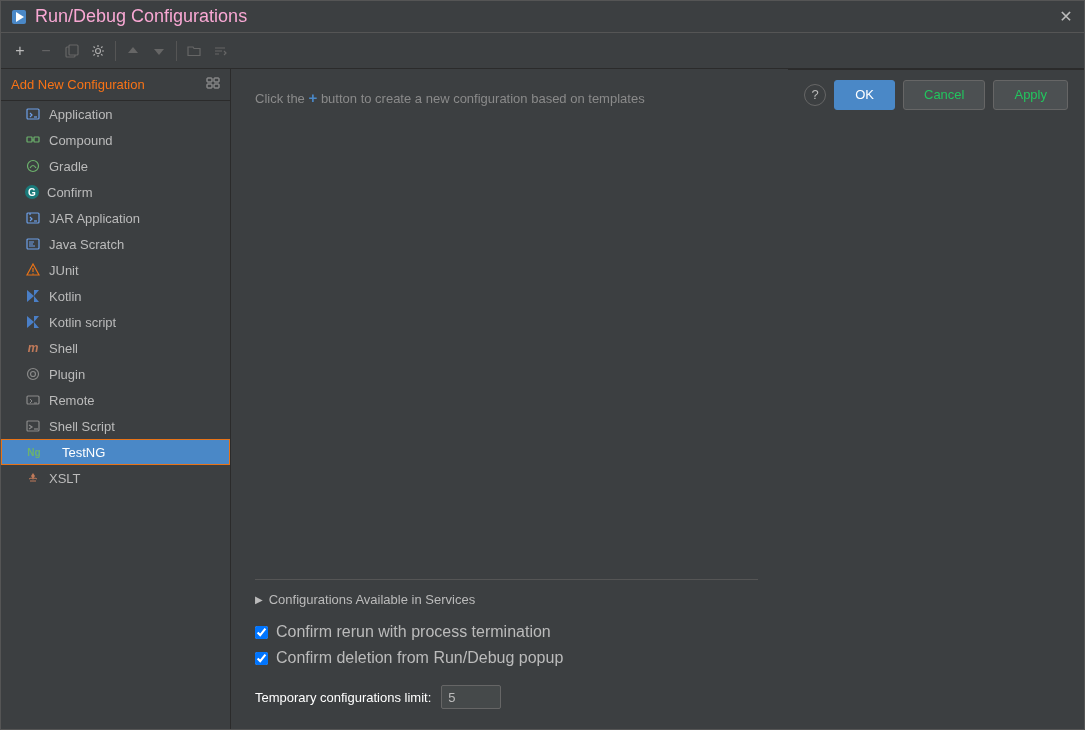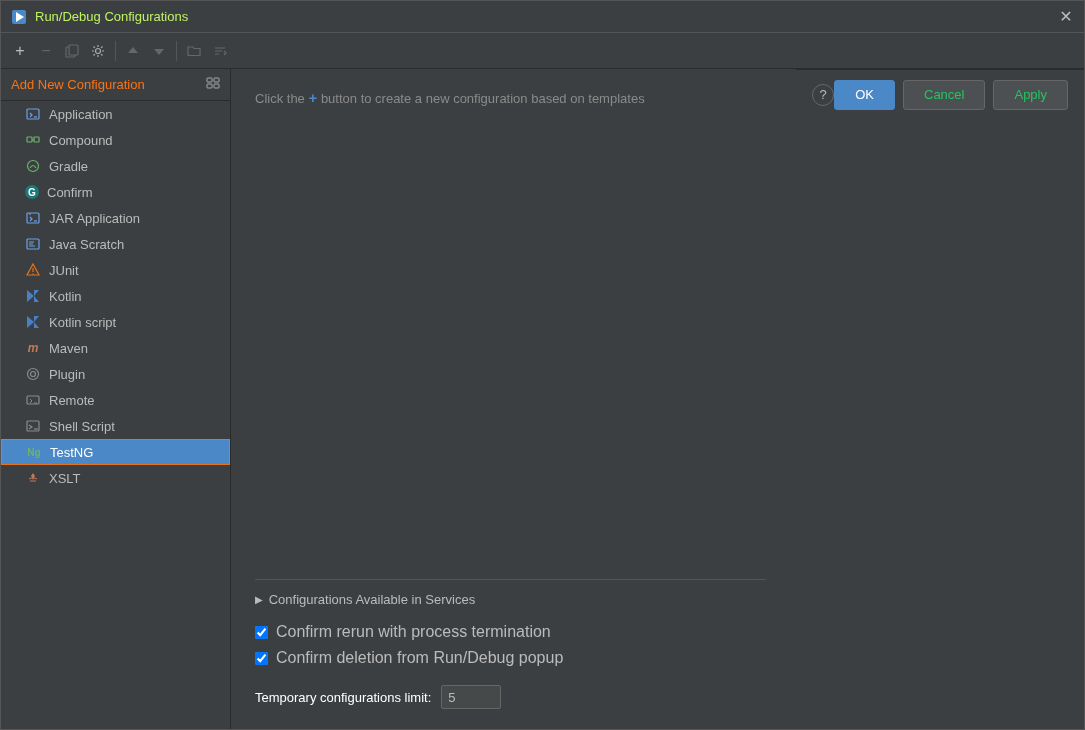--- a/index.html
+++ b/index.html
@@ -33,22 +33,22 @@
       width: 16px;
       height: 16px;
       margin-right: 8px;
       display: flex;
       align-items: center;
       justify-content: center;
       font-size: 14px;
     }
     .title-bar-text {
       flex: 1;
-      color: #bef264;
-      font-size: 13px;
+      color: #f9a8d4;
+      font-size: 18px;
     }
     .title-bar-close {
       width: 16px;
       height: 16px;
       cursor: pointer;
       display: flex;
       align-items: center;
       justify-content: center;
       color: #bbbbbb;
       font-size: 16px;
@@ -120,20 +120,21 @@
       align-items: center;
       padding: 0 10px 0 24px;
       cursor: pointer;
       color: #bbbbbb;
       font-size: 13px;
     }
     .sidebar-item.selected-orange {
       background: #4a88c7;
       color: #ffffff;
       border: 1px solid #e87317;
+      gap: 12px;
     }
     .item-icon {
       width: 16px;
       height: 16px;
       margin-right: 8px;
       flex-shrink: 0;
       display: flex;
       align-items: center;
       justify-content: center;
       font-size: 12px;
@@ -236,20 +237,21 @@
       align-items: center;
       justify-content: center;
       color: #bbbbbb;
       font-size: 13px;
       cursor: pointer;
     }
     .footer-right {
       display: flex;
       align-items: flex-end;
       gap: 8px;
+      margin-left: 8px;
     }
     .btn {
       height: 30px;
       padding: 0 20px;
       border-radius: 3px;
       border: 1px solid #666;
       background: #4c5052;
       color: #22c55e;
       font-size: 13px;
       cursor: pointer;
@@ -424,21 +426,21 @@
           <svg width="14" height="14" viewBox="0 0 14 14" fill="none">
             <polygon points="1,1 8,7 1,13" fill="#4a7fc7"></polygon>
             <polygon points="8,1 13,1 8,7 13,13 8,13" fill="#4a7fc7"></polygon>
           </svg>
         </div>
         <span>Kotlin script</span>
       </div>
 
       <div class="sidebar-item">
         <div class="item-icon" style="color:#c07a5a; font-style:italic; font-weight:bold; font-size:12px;">m</div>
-        <span>Maven</span>
+        <span>Shell</span>
       </div>
 
       <div class="sidebar-item">
         <div class="item-icon">
           <svg width="14" height="14" viewBox="0 0 14 14" fill="none">
             <circle cx="7" cy="7" r="5.5" stroke="#8a8a8a" stroke-width="1.2"></circle>
             <circle cx="7" cy="7" r="2.5" stroke="#8a8a8a" stroke-width="1.2"></circle>
           </svg>
         </div>
         <span>Plugin</span>

